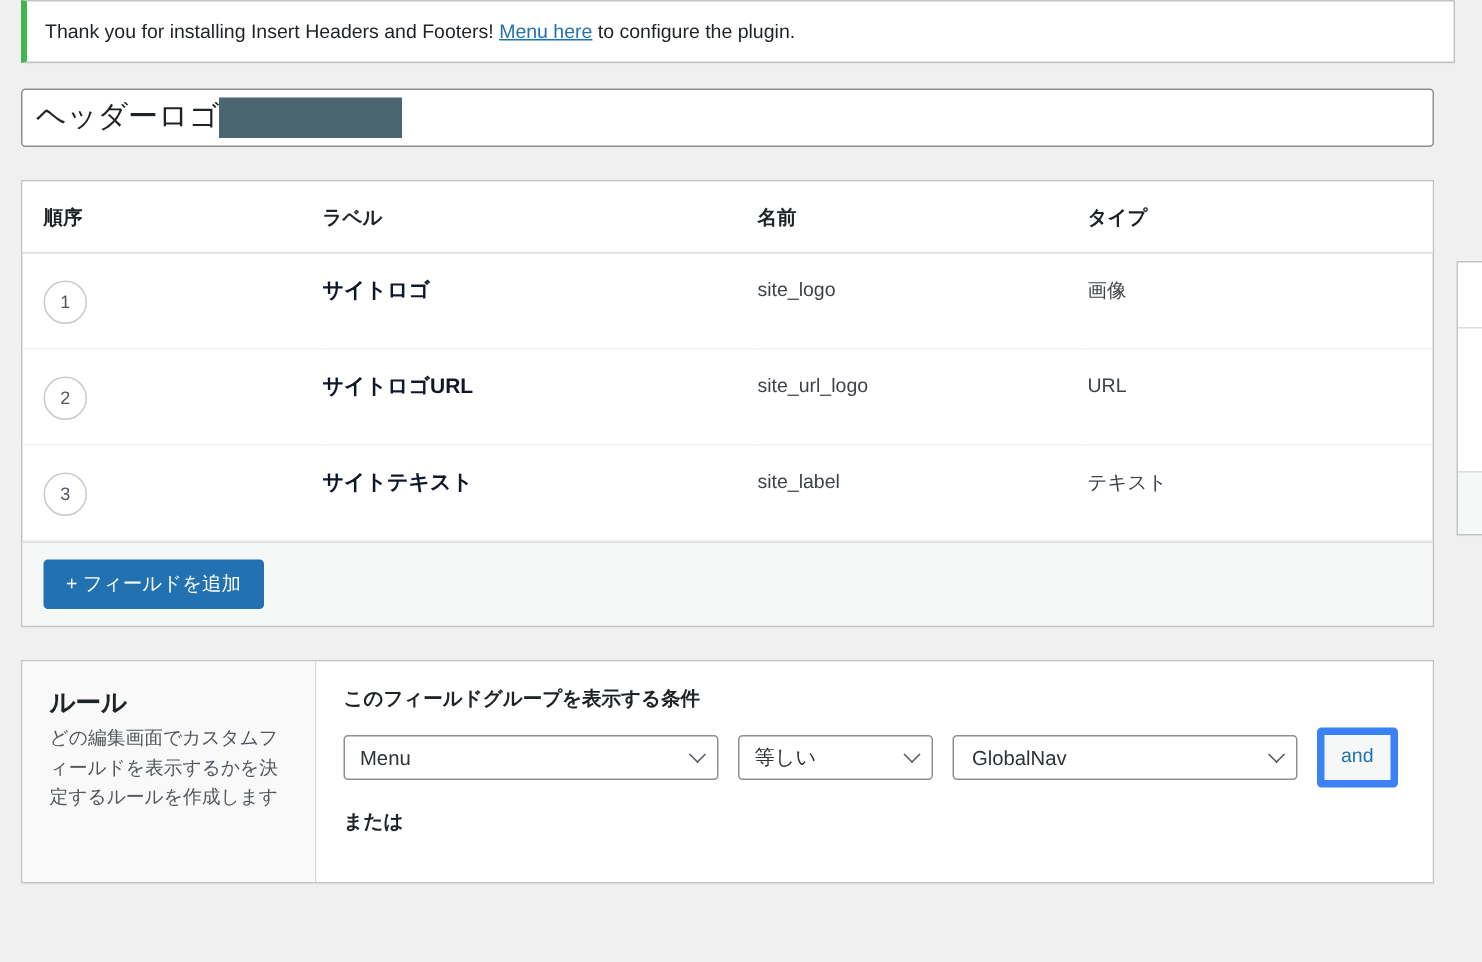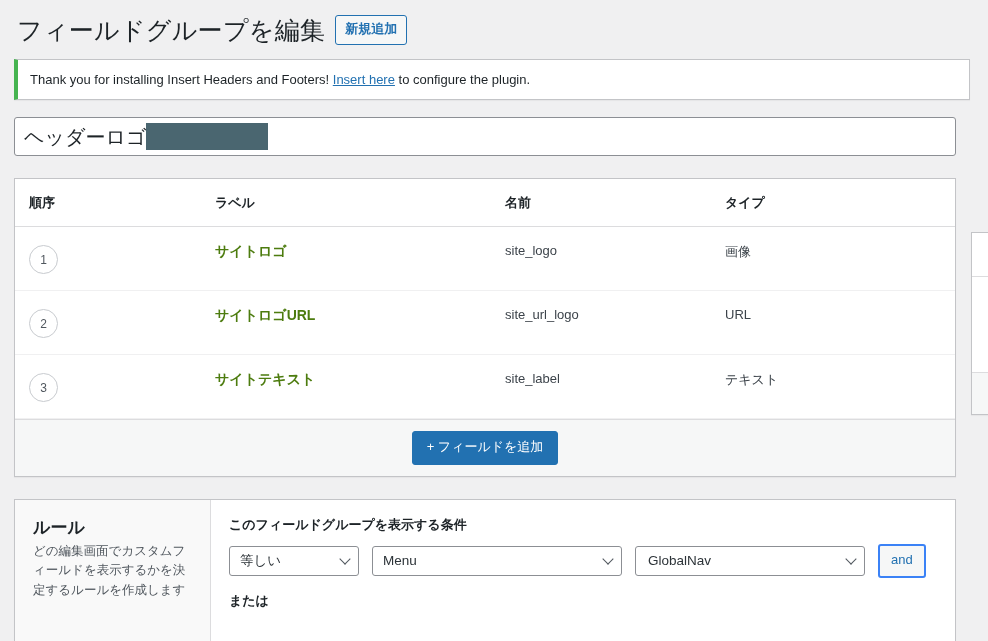--- a/index.html
+++ b/index.html
@@ -129,33 +129,33 @@
     justify-content: center;
     width: 29px; height: 29px;
     border: 1px solid #c8cbcf;
     border-radius: 50%;
     font-size: 12px;
     color: #50575e;
     background: #fff;
     margin-top: 2px;
   }
   .field-link {
-    color: #4d7c0f;
+    color: #0f172a;
     font-weight: 700;
     font-size: 14px;
     text-decoration: none;
   }
   .field-name, .field-type { font-size: 13px; color: #3c434a; }
 
   .panel-footer {
     background: #f6f7f7;
     border-top: 1px solid #dcdcde;
     padding: 11px 14px;
     display: flex;
-    justify-content: center;
+    justify-content: flex-start;
   }
   .btn-primary {
     background: #2271b1;
     border: 1px solid #2271b1;
     border-radius: 3px;
     color: #fff;
     font-size: 13px;
     line-height: 1.6;
     padding: 5px 14px 6px;
     cursor: pointer;
@@ -218,21 +218,21 @@
     position: absolute;
     right: 9px; top: 50%;
     width: 8px; height: 8px;
     margin-top: -6px;
     border-right: 1.6px solid #50575e;
     border-bottom: 1.6px solid #50575e;
     transform: rotate(45deg);
   }
   .btn-secondary {
     background: #f6f7f7;
-    border: 2px solid #3b82f6;
+    border: 5px solid #3b82f6;
     border-radius: 3px;
     color: #2271b1;
     font-size: 13px;
     line-height: 1.6;
     padding: 4px 11px 5px;
     cursor: pointer;
     font-family: inherit;
     white-space: nowrap;
   }
   .or-label { font-size: 13px; font-weight: 700; margin: 14px 0 7px; color: #1d2327; }
@@ -251,28 +251,24 @@
   }
   .side-box .sb-head { height: 44px; border-bottom: 1px solid #dcdcde; }
   .side-box .sb-body { height: 95px; }
   .side-box .sb-foot { height: 42px; background: #f6f7f7; border-top: 1px solid #dcdcde; }
 </style>
 </head>
 <body>
 
 <div class="page">
 
-  <div class="wp-header">
-    <span class="page-title">フィールドグループを編集</span>
-    <a class="page-title-action" href="#">新規追加</a>
-  </div>
 
   <div class="notice">
     <span>Thank you for installing Insert Headers and Footers!</span>
-    <a href="#">Insert here</a>
+    <a href="#">Menu here</a>
     <span>to configure the plugin.</span>
   </div>
 
   <div class="content-wrap">
     <div class="main-col">
 
       <div class="title-box">
         <div class="title-row">
           <span class="title-input-text">ヘッダーロゴ</span>
           <span class="title-selection"></span>
@@ -329,26 +325,26 @@
 
       <div class="loc-panel">
         <div class="loc-body">
           <div class="loc-side">
             <div class="loc-side-title">ルール</div>
             <div class="loc-side-desc">どの編集画面でカスタムフィールドを表示するかを決定するルールを作成します</div>
           </div>
           <div class="loc-main">
             <div class="loc-main-title">このフィールドグループを表示する条件</div>
             <div class="rule-row">
+              <div class="select w1">
+                <span>Menu</span>
+                <span class="chev"></span>
+              </div>
               <div class="select w2">
                 <span>等しい</span>
-                <span class="chev"></span>
-              </div>
-              <div class="select w1">
-                <span>Menu</span>
                 <span class="chev"></span>
               </div>
               <div class="select w3">
                 <span>GlobalNav</span>
                 <span class="chev"></span>
               </div>
               <button class="btn-secondary">and</button>
             </div>
             <div class="or-label">または</div>
 

